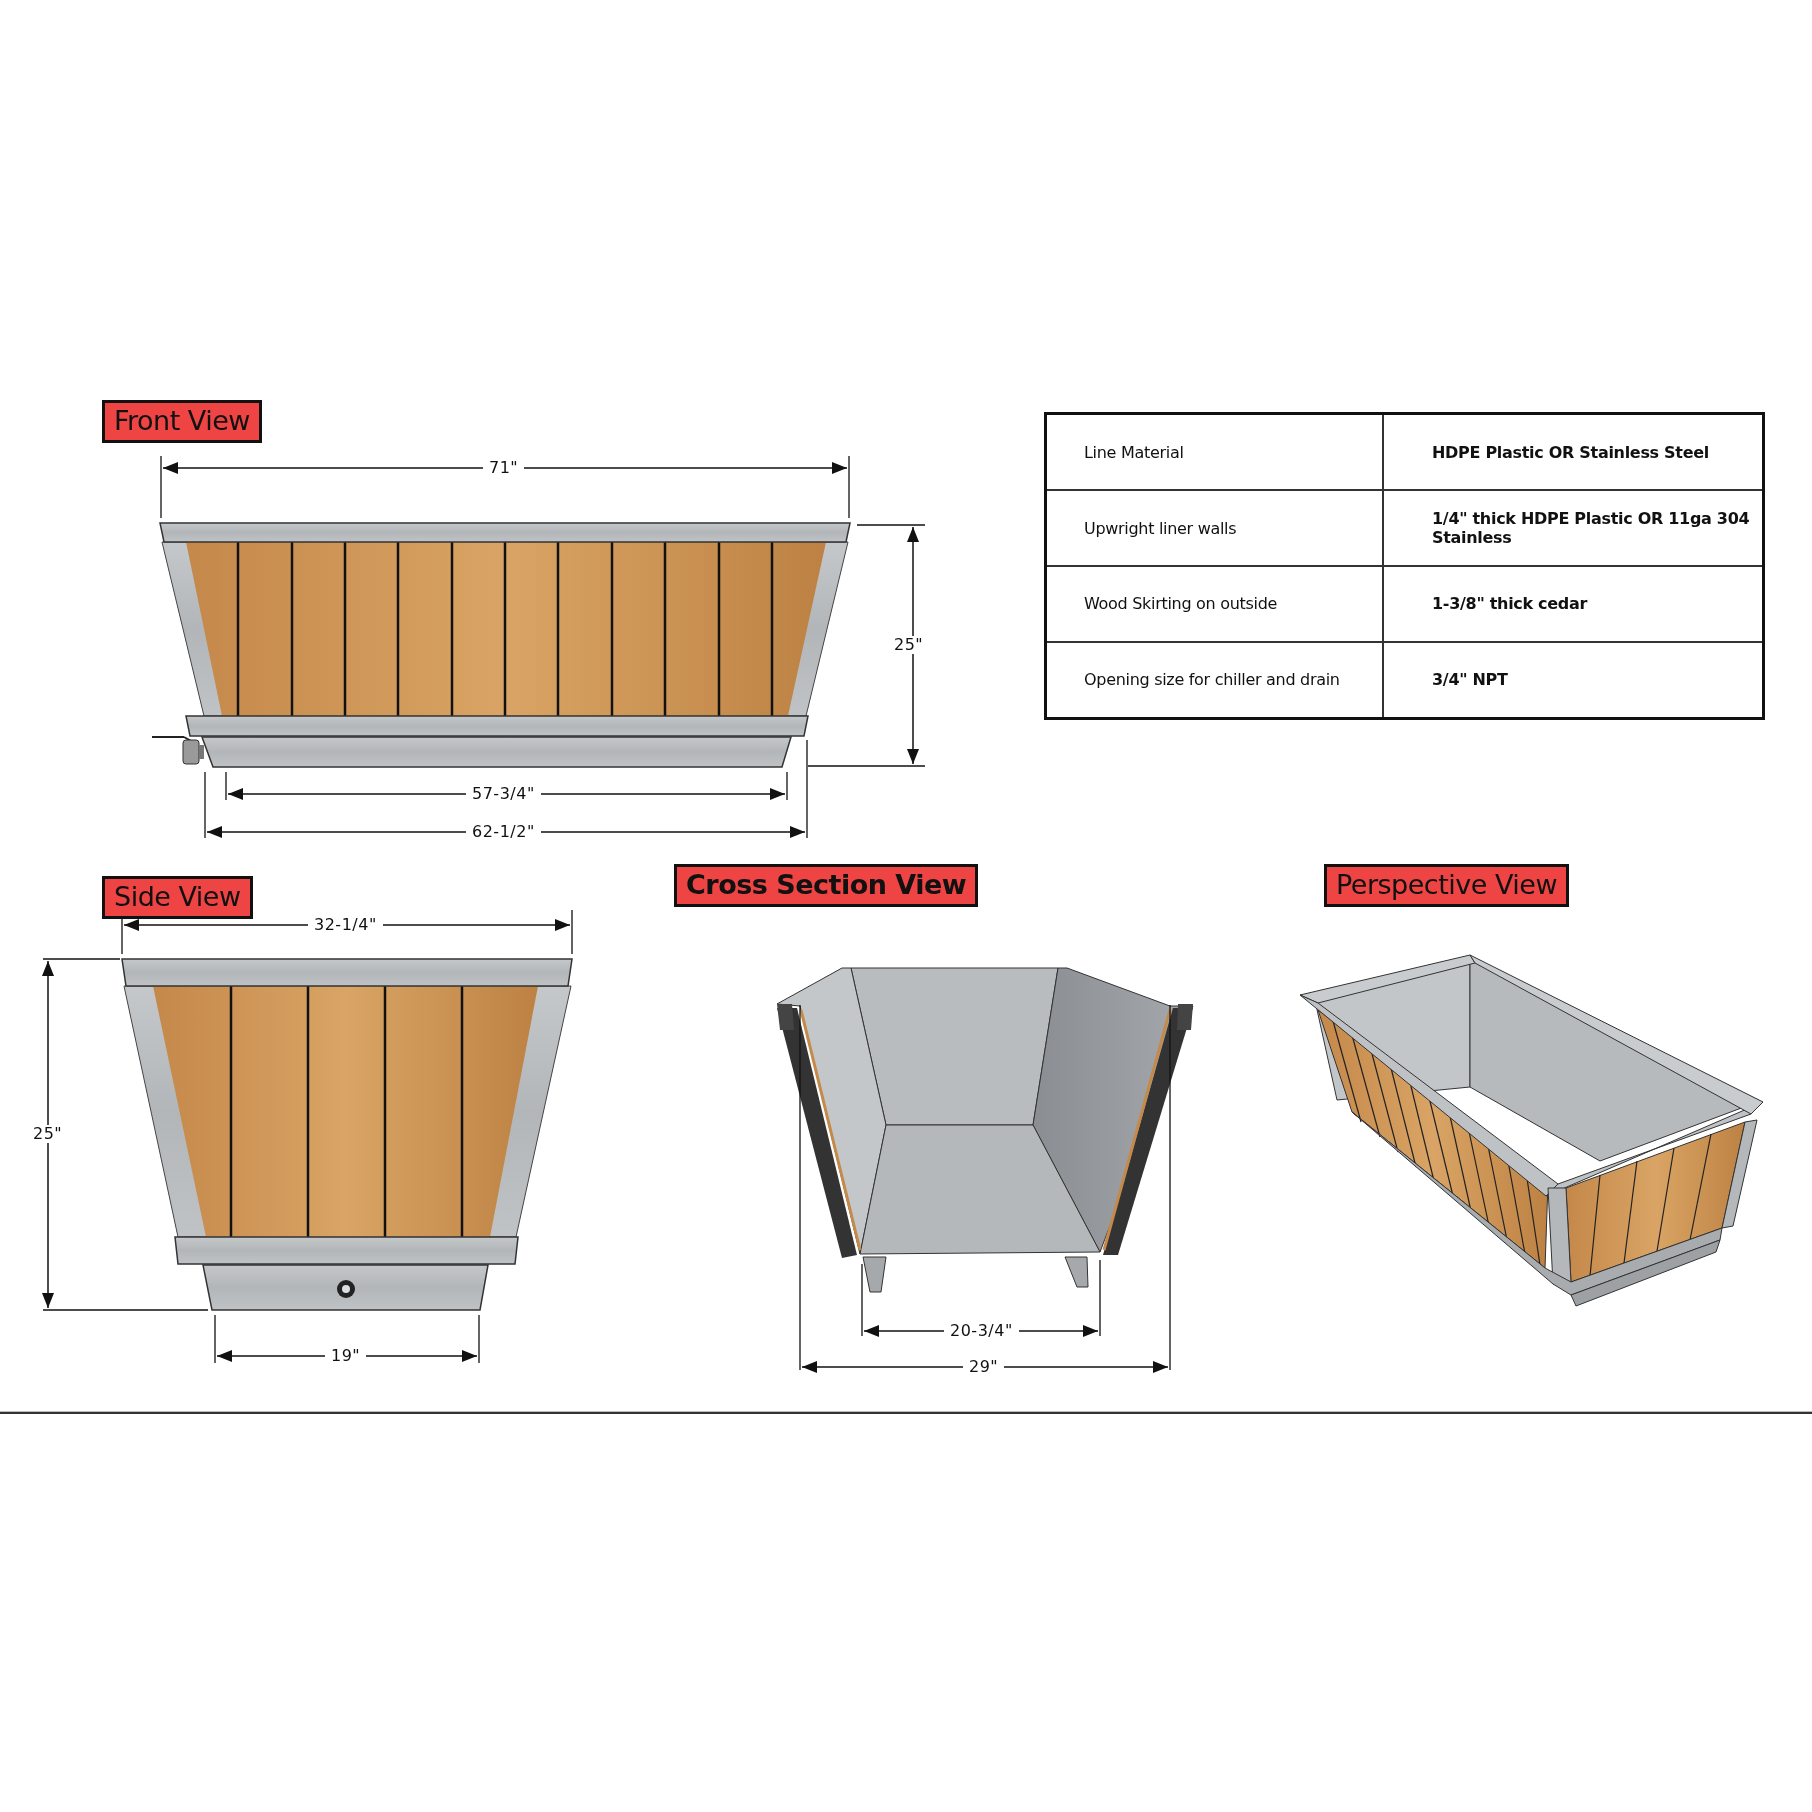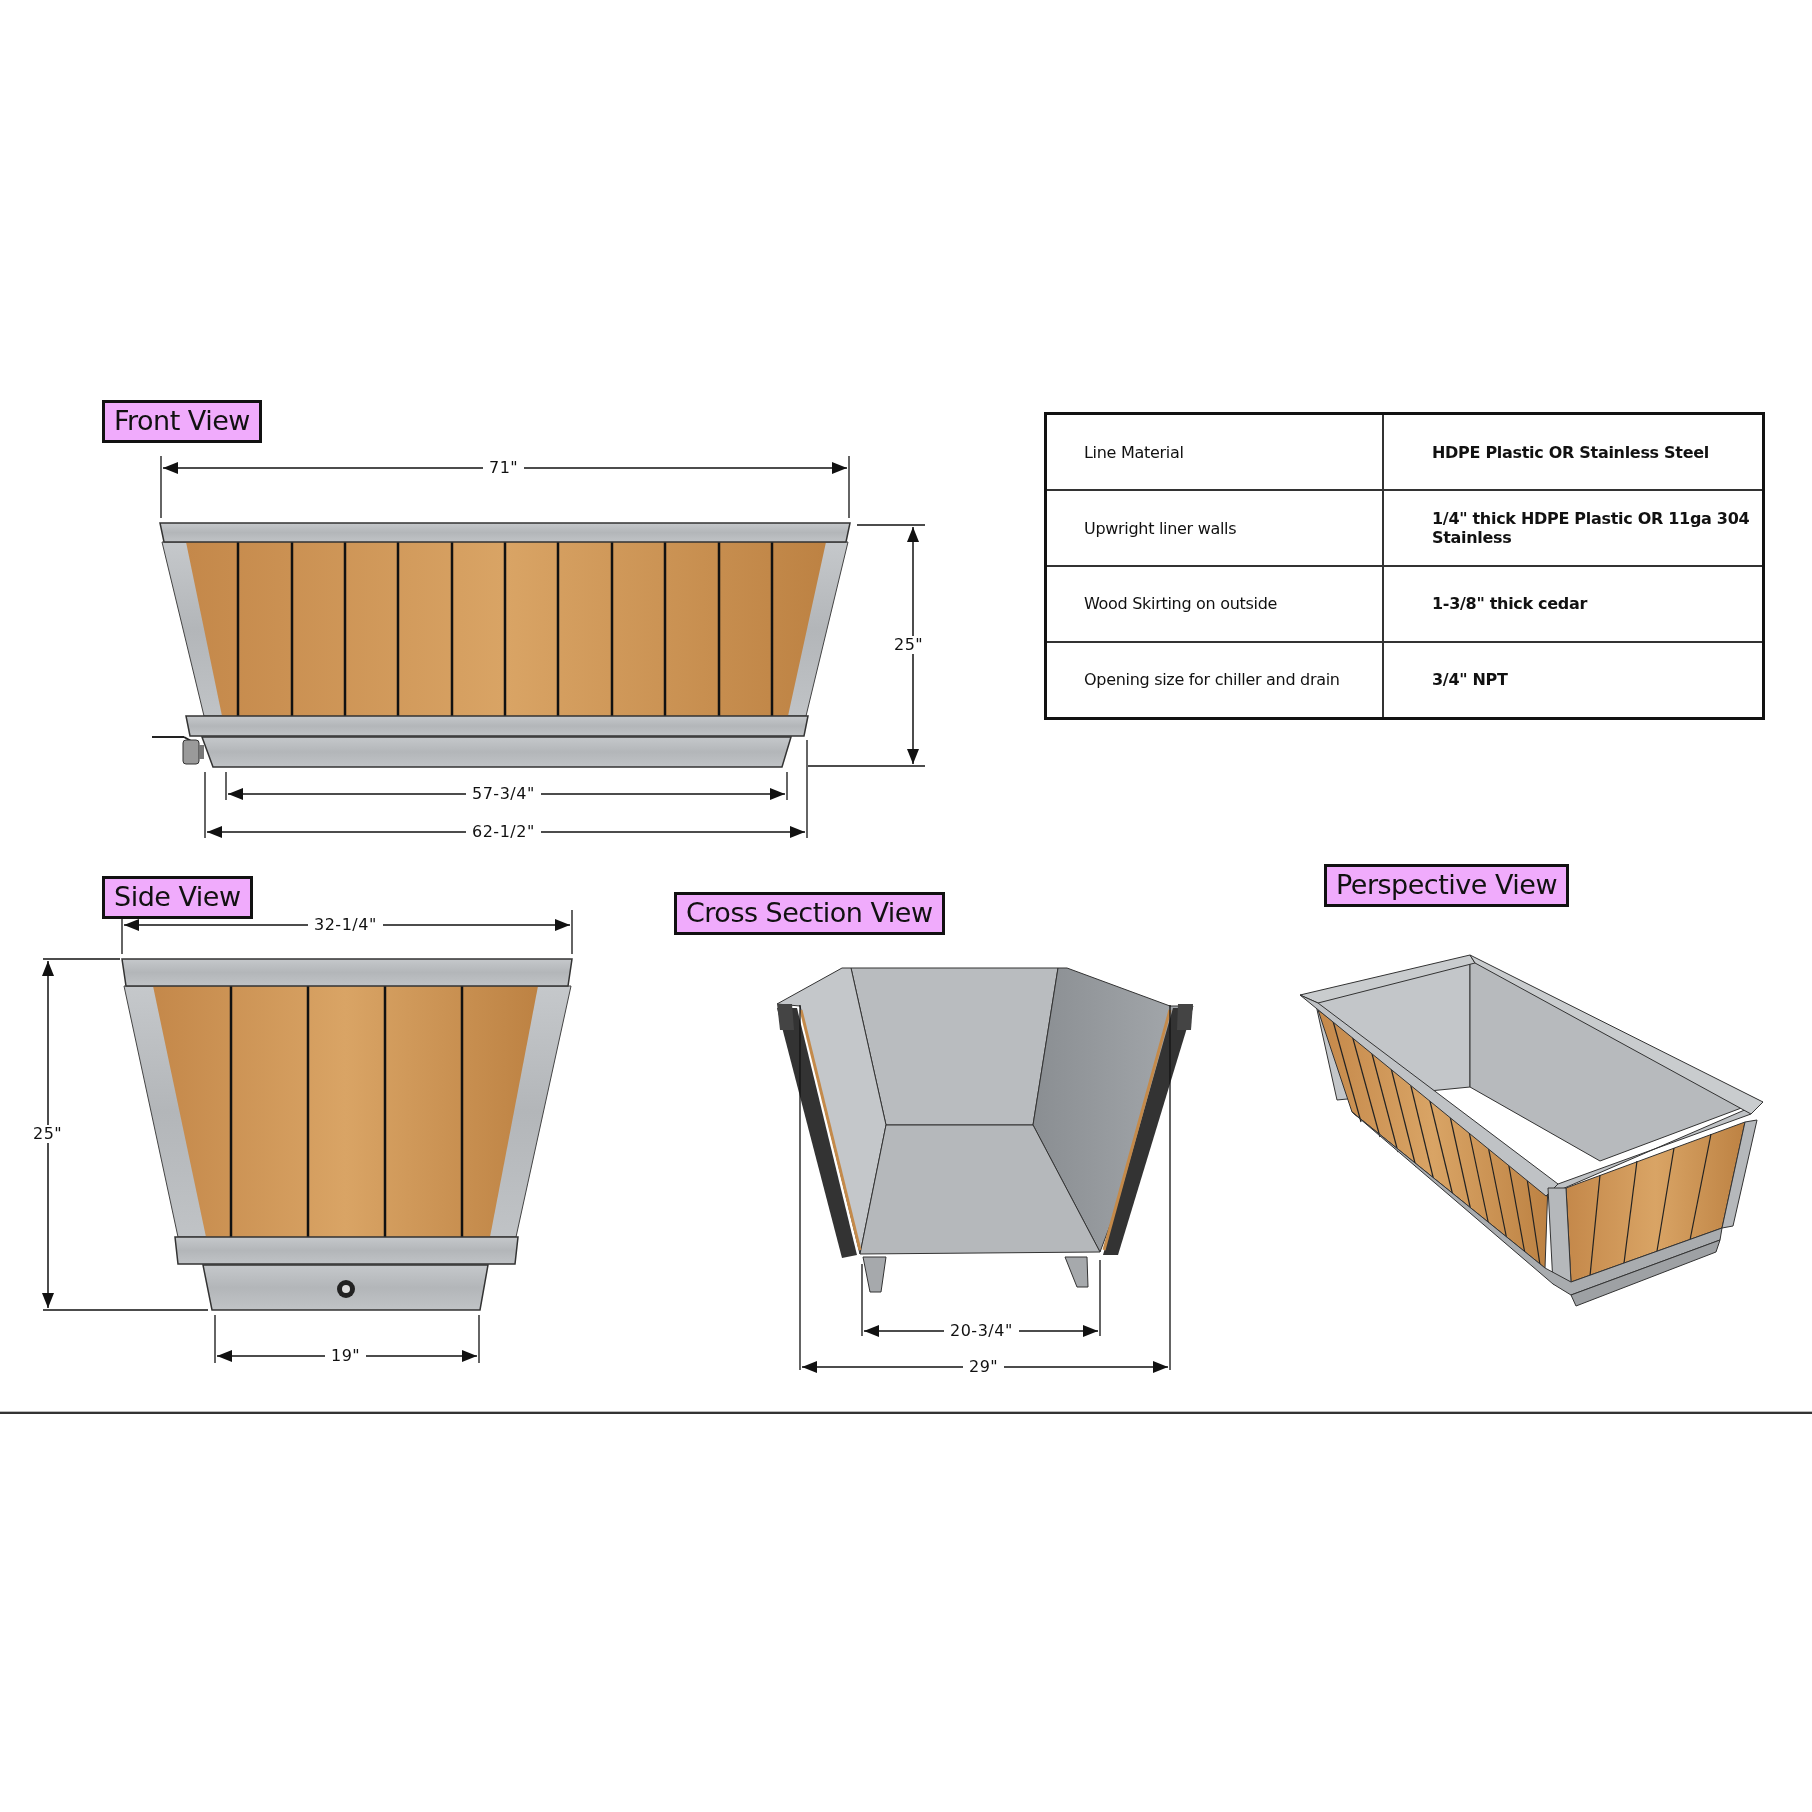--- a/index.html
+++ b/index.html
@@ -1,17 +1,17 @@
 <!DOCTYPE html>
 <html><head>
 <meta charset="utf-8">
 <style>
   html,body{margin:0;padding:0;background:#ffffff;}
   body{width:1812px;height:1812px;position:relative;overflow:hidden;font-family:"DejaVu Sans","Liberation Sans",sans-serif;color:#111;}
-  .view-label{position:absolute;border:3px solid #111;background:#f0abfc;font-size:27px;line-height:36px;padding:0 9px;box-sizing:border-box;height:43px;white-space:nowrap;letter-spacing:-0.5px;}
+  .view-label{position:absolute;border:3px solid #111;background:#ef4444;font-size:27px;line-height:36px;padding:0 9px;box-sizing:border-box;height:43px;white-space:nowrap;letter-spacing:-0.5px;}
   .dim{position:absolute;font-size:16px;background:#fff;padding:0 6px;line-height:18px;letter-spacing:0.5px;}
   svg.drawing{position:absolute;left:0;top:0;}
   .spec-table{position:absolute;left:1044px;top:412px;width:721px;height:308px;border:3px solid #111;box-sizing:border-box;border-collapse:collapse;}
   .spec-table td{border:2px solid #333;font-size:16px;height:59px;vertical-align:middle;padding:0;letter-spacing:-0.3px;}
   .spec-table td.k{width:298px;padding-left:37px;}
   .spec-table td.v{padding-left:48px;font-weight:bold;}
   .divider{position:absolute;left:0;top:1411px;width:1812px;height:2px;background:#333;border-top:1px solid #bbb;}
 </style>
 </head>
 <body>
@@ -189,21 +189,21 @@
     <polygon points="1548,1188 1566,1188 1571,1282 1553,1284" fill="#b5b8bb" stroke="#333" stroke-width="1"></polygon>
     <polygon points="1745,1122 1757,1120 1733,1226 1722,1228" fill="#b5b8bb" stroke="#333" stroke-width="1"></polygon>
 
     <polygon points="1352,1112 1553,1284 1571,1295 1720,1240 1722,1228 1571,1282 1545,1268" fill="#a9acaf" stroke="#333" stroke-width="1"></polygon>
     <polygon points="1571,1295 1720,1240 1716,1252 1576,1306" fill="#9ea1a4" stroke="#333" stroke-width="1"></polygon>
   </g>
 </svg>
 
 <div class="view-label" style="left:102px;top:400px;">Front View</div>
 <div class="view-label" style="left:102px;top:876px;">Side View</div>
-<div class="view-label" style="left:674px;top:892px;">Cross Section View</div>
+<div class="view-label" style="left:674px;top:864px;font-weight:bold;">Cross Section View</div>
 <div class="view-label" style="left:1288px;top:864px;margin-left:36px;">Perspective View</div>
 
 <div class="dim" style="left:483px;top:459px;">71"</div>
 <div class="dim" style="left:888px;top:636px;">25"</div>
 <div class="dim" style="left:466px;top:785px;">57-3/4"</div>
 <div class="dim" style="left:466px;top:823px;">62-1/2"</div>
 <div class="dim" style="left:308px;top:916px;">32-1/4"</div>
 <div class="dim" style="left:27px;top:1125px;">25"</div>
 <div class="dim" style="left:325px;top:1347px;">19"</div>
 <div class="dim" style="left:944px;top:1322px;">20-3/4"</div>

